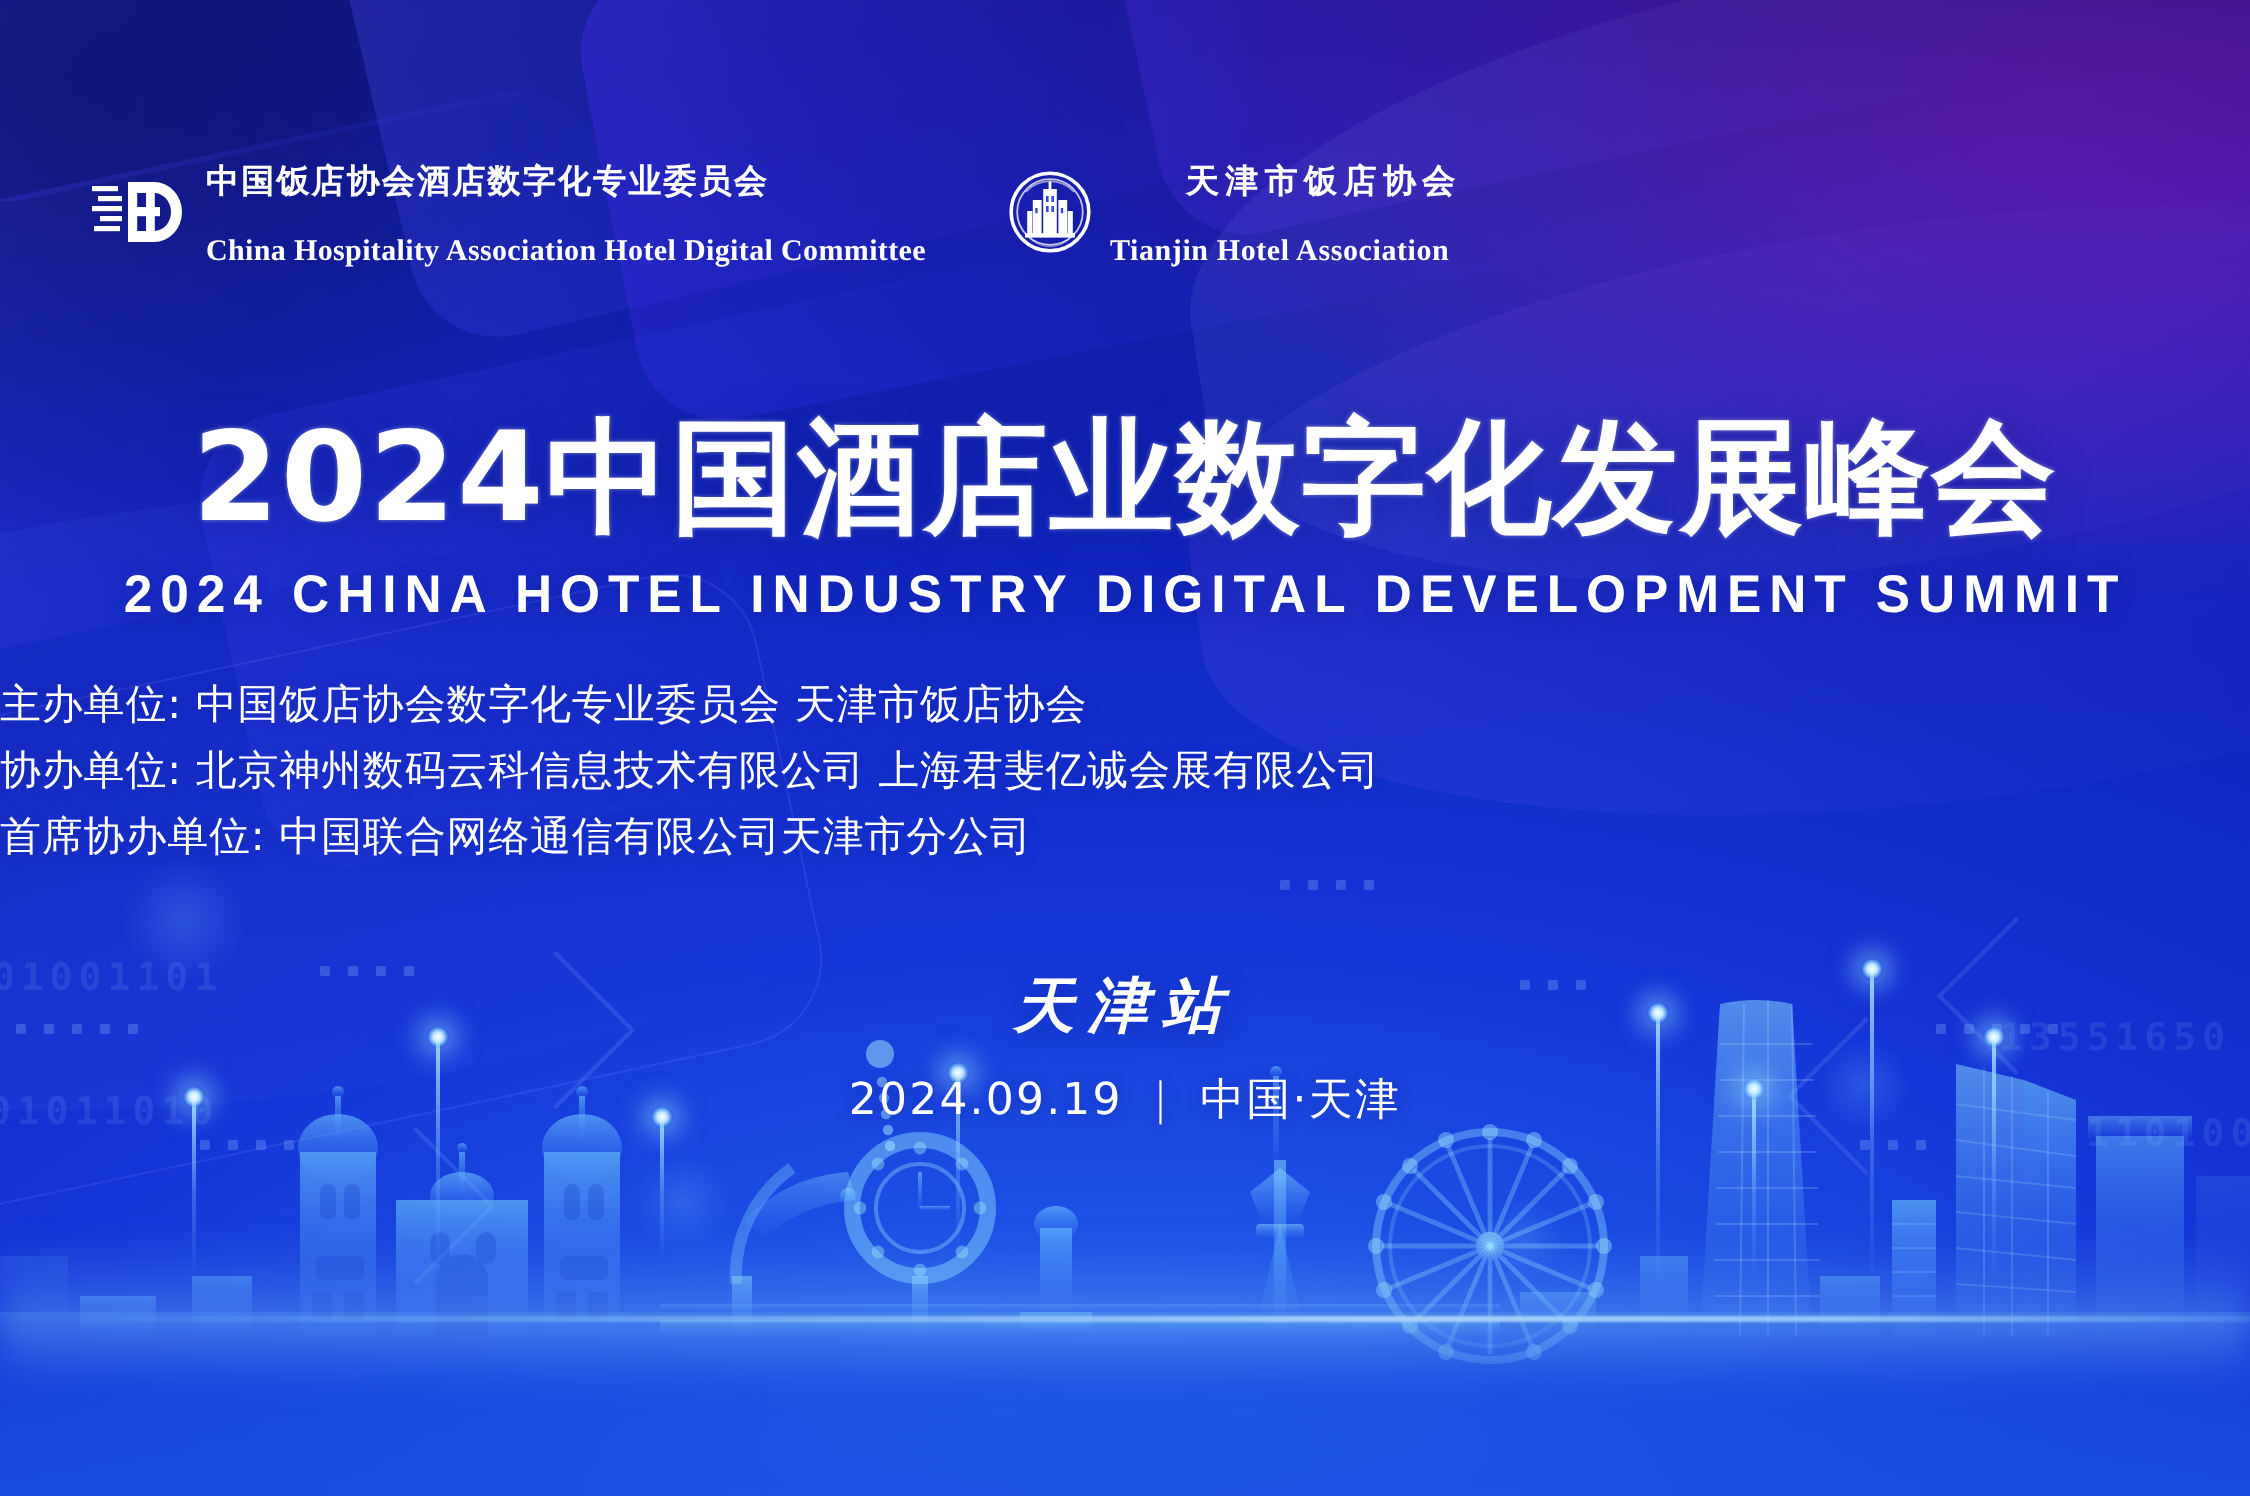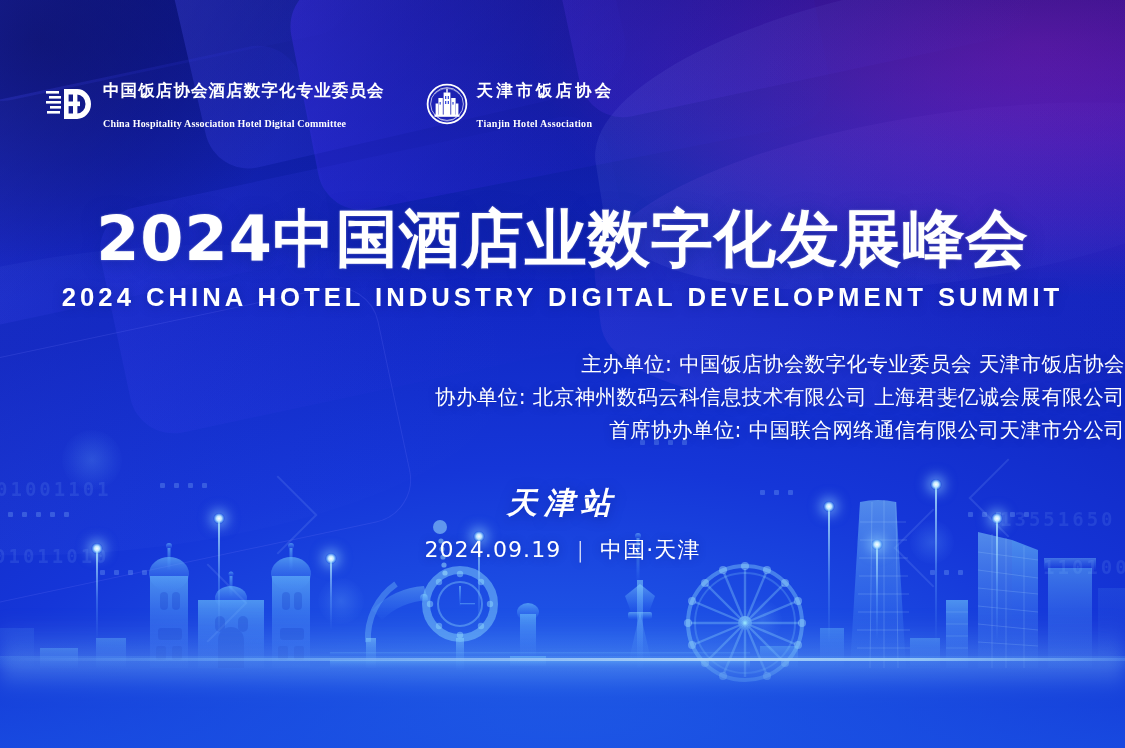--- a/index.html
+++ b/index.html
@@ -126,23 +126,23 @@
 
   
   .logos { position:absolute; left:46px; top:83px; display:flex; align-items:center; gap:20px; }
   .logo-unit { display:flex; align-items:center; gap:9px; }
   .logo-divider { width:1px; height:30px; background:rgba(255,255,255,0.0); }
   .logo-txt { display:flex; flex-direction:column; line-height:1;justify-content:space-between; }
   .logo-cn {
     color:#ffffff; font-weight:700; font-size:16.5px; letter-spacing:1.1px;
     font-family:"DejaVu Sans", sans-serif; white-space:nowrap;
   }
-  .logo-cn.tj { letter-spacing:3.2px; }
+  .logo-cn.tj { letter-spacing:3.2px;margin-left:38px; }
   .logo-en {
-    color:#ffffff; font-weight:700; font-size:10px; letter-spacing:0.18px;
+    color:#ffffff; font-weight:700; font-size:15px; letter-spacing:0.18px;
     margin-top:19px; font-family:"Liberation Serif", serif; white-space:nowrap;
   }
   .logo-en.tj { letter-spacing:0.3px; }
 
   
   .title-block { position:absolute; left:0; right:0; top:206px; text-align:center; }
   .title-cn {
     color:#ffffff;
     font-family:"DejaVu Sans", sans-serif;
     font-weight:700;
@@ -158,21 +158,21 @@
     font-family:"Liberation Sans", sans-serif;
     font-weight:700;
     font-size:26.5px;
     letter-spacing:4.1px;
     transform:scaleX(0.97);
     white-space:nowrap;
     text-shadow:0 1px 10px rgba(10,30,140,0.5);
   }
 
   
-  .orgs { position:absolute; left:0; right:0; top:348px; text-align:right; }
+  .orgs { position:absolute; left:0; right:0; top:336px; text-align:left; }
   .org-line {
     color:#ffffff;
     font-family:"DejaVu Sans", sans-serif;
     font-size:20.5px;
     font-weight:400;
     line-height:1.62;
     letter-spacing:0.4px;
     white-space:nowrap;
     text-shadow:0 1px 8px rgba(10,30,140,0.45);
   }

